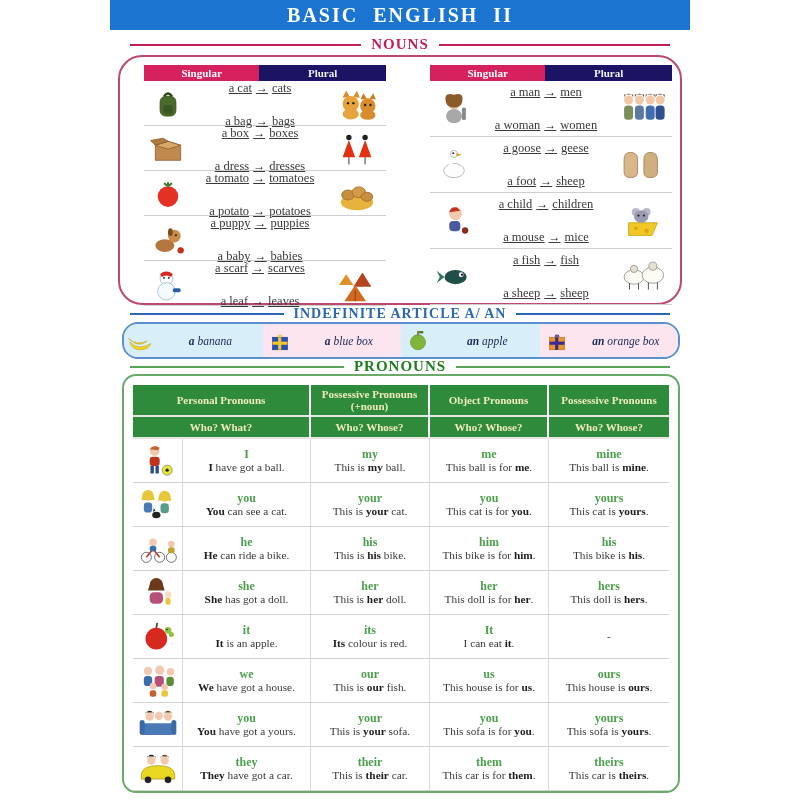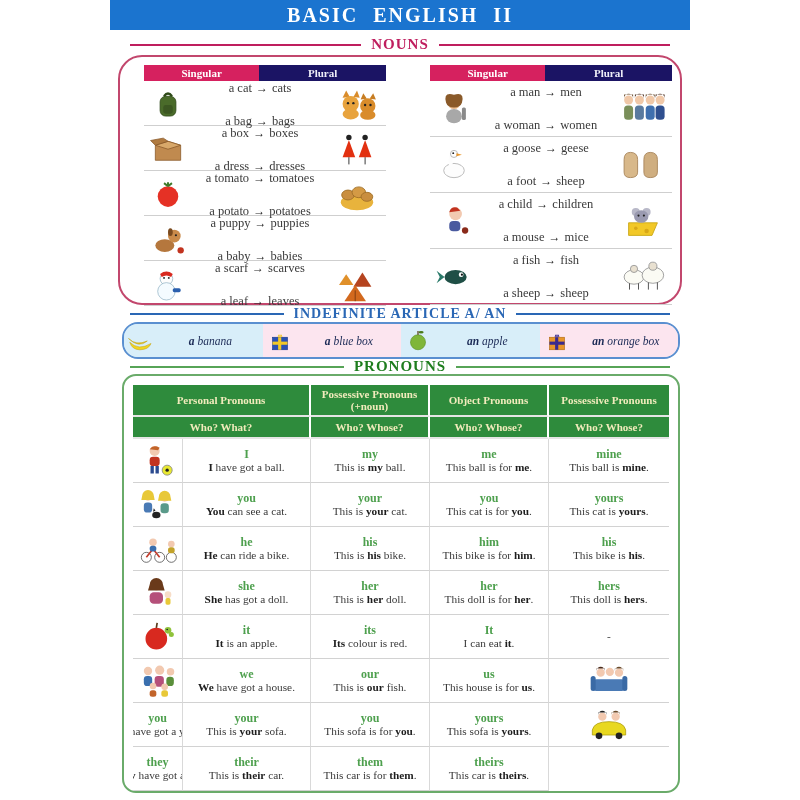--- a/index.html
+++ b/index.html
@@ -21,21 +21,21 @@
   
   .nouns-box{position:absolute;left:118px;top:55px;width:560px;height:246px;border:2px solid #c2476d;border-radius:24px;background:#fff;}
   .ntable{position:absolute;top:8px;width:242px;}
   .ntable.left{left:24px;} .ntable.right{left:310px;}
   .nheader{display:flex;height:16px;font-size:11px;font-weight:bold;color:#fff;}
   .nheader .sg{flex:1;background:#d6215f;display:flex;align-items:center;justify-content:center;}
   .nheader .pl{flex:1.1;background:#1b1464;display:flex;align-items:center;justify-content:center;color:#efeff8;}
   .nrow{display:grid;grid-template-columns:48px 1fr 58px;align-items:center;border-bottom:1px solid #cfcfcf;}
   .ntable.left .nrow{height:44px;} .ntable.right .nrow{height:55px;}
   .npairs{display:flex;flex-direction:column;align-items:center;justify-content:center;gap:18px;
-          font-size:12.5px;color:#3a3a3a;}
+          font-size:12.5px;color:#3a3a3a;text-decoration:underline;}
   .pair{white-space:nowrap;}
   .arrow{color:#222;margin:0 4px;font-size:12px;}
   .icn{display:flex;align-items:center;justify-content:center;}
   .icn svg{display:block;}
   
   .article-box{position:absolute;left:122px;top:322px;width:554px;height:33px;border:2px solid #5a8fd0;border-radius:16px;overflow:hidden;display:flex;background:#d8eef9;}
   .art-item{flex:1;display:flex;align-items:center;}
   .art-item .icn{width:34px;}
   .art-label{flex:1;text-align:center;font-style:italic;font-size:11.5px;color:#1b2a56;}
   .art-label b{font-weight:bold;margin-right:3px;}
@@ -549,20 +549,24 @@
           </div>
           <div class="pcell">
             <div class="pword">our</div>
             <div class="psent"><span>This is </span><b>our</b><span> fish.</span></div>
           </div>
           <div class="pcell">
             <div class="pword">us</div>
             <div class="psent"><span>This house is for </span><b>us</b><span>.</span></div>
           </div>
           <div class="pcell">
+            <div class="pword">ours</div>
+            <div class="psent"><span>This house is </span><b>ours</b><span>.</span></div>
+          </div>
+          <div class="pcell">
             <span class="icn">
               <svg width="40" height="36" viewBox="0 0 48 40">
                 <rect x="4" y="18" width="40" height="14" rx="5" fill="#4a7ab5"></rect>
                 <rect x="2" y="14" width="6" height="18" rx="3" fill="#3a6aa5"></rect>
                 <rect x="40" y="14" width="6" height="18" rx="3" fill="#3a6aa5"></rect>
                 <circle cx="14" cy="10" r="5" fill="#f2c9b0"></circle>
                 <circle cx="25" cy="9" r="5" fill="#f2c9b0"></circle>
                 <circle cx="36" cy="10" r="5" fill="#f2c9b0"></circle>
                 <path d="M9 8 a5 5 0 0 1 10 0 l0 -3 -10 0 z" fill="#4a2a1a"></path>
                 <path d="M31 8 a5 5 0 0 1 10 0 l0 -3 -10 0 z" fill="#6a4a2a"></path>

